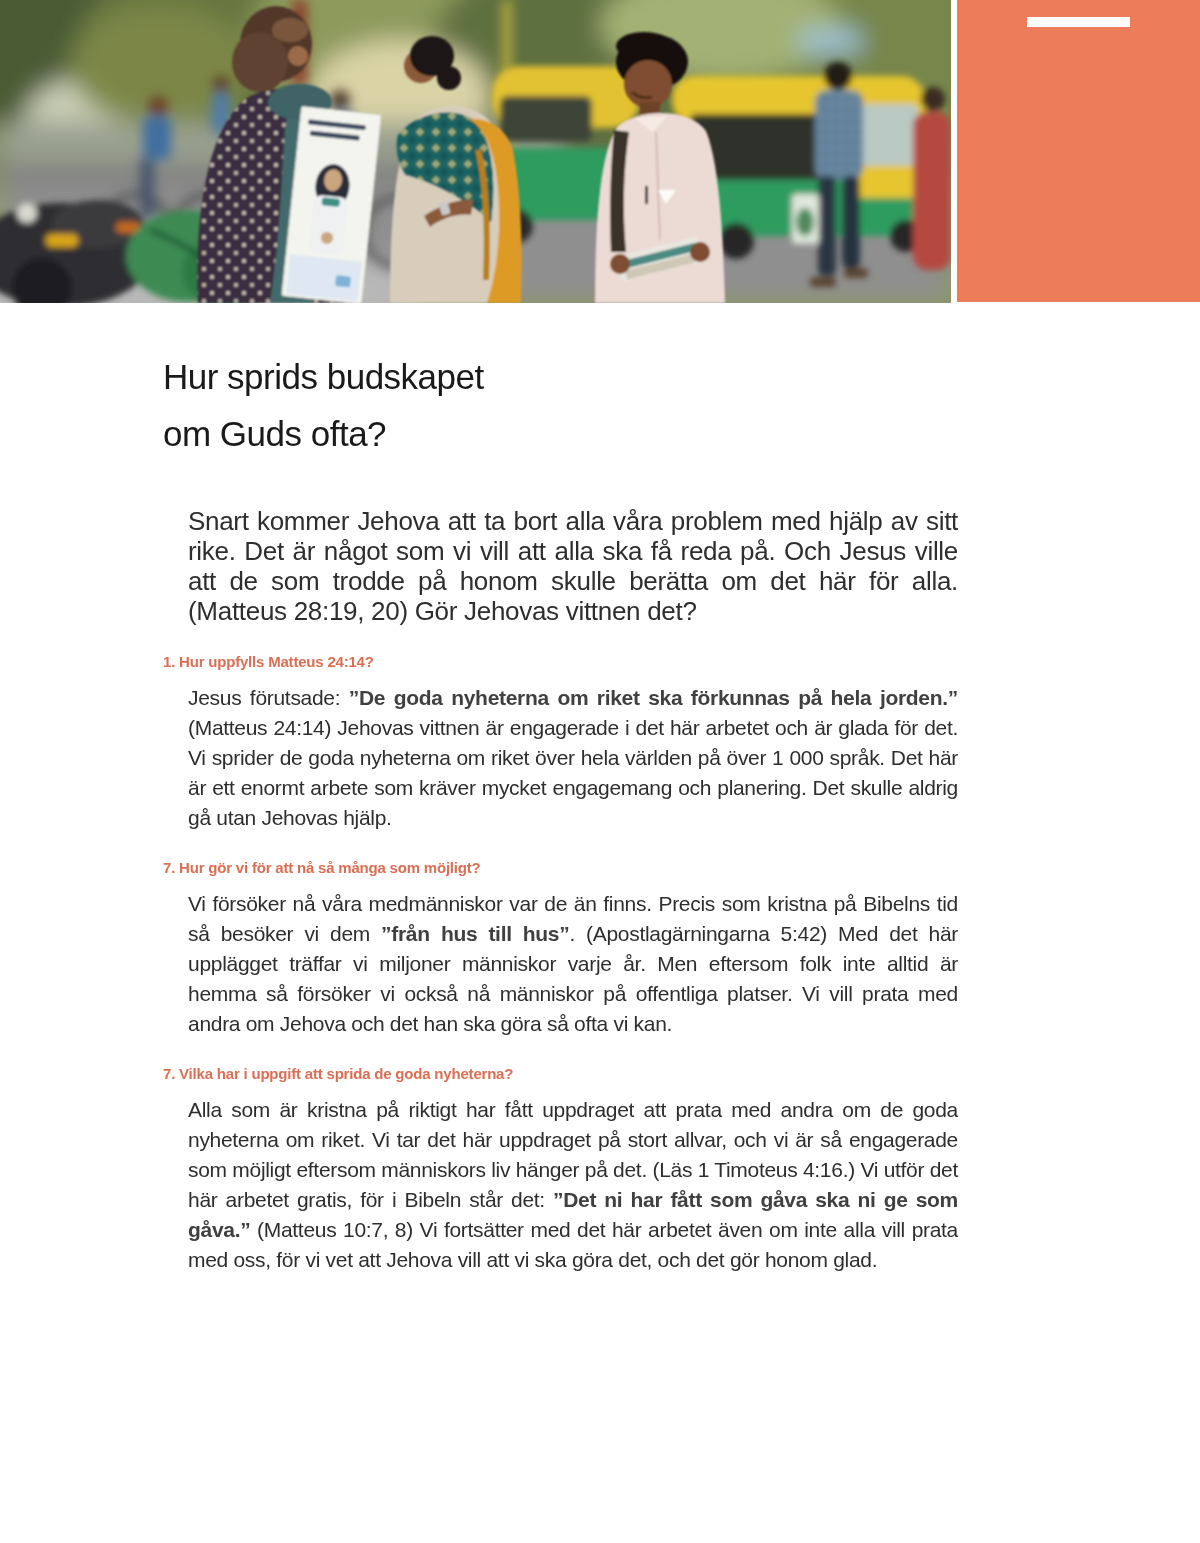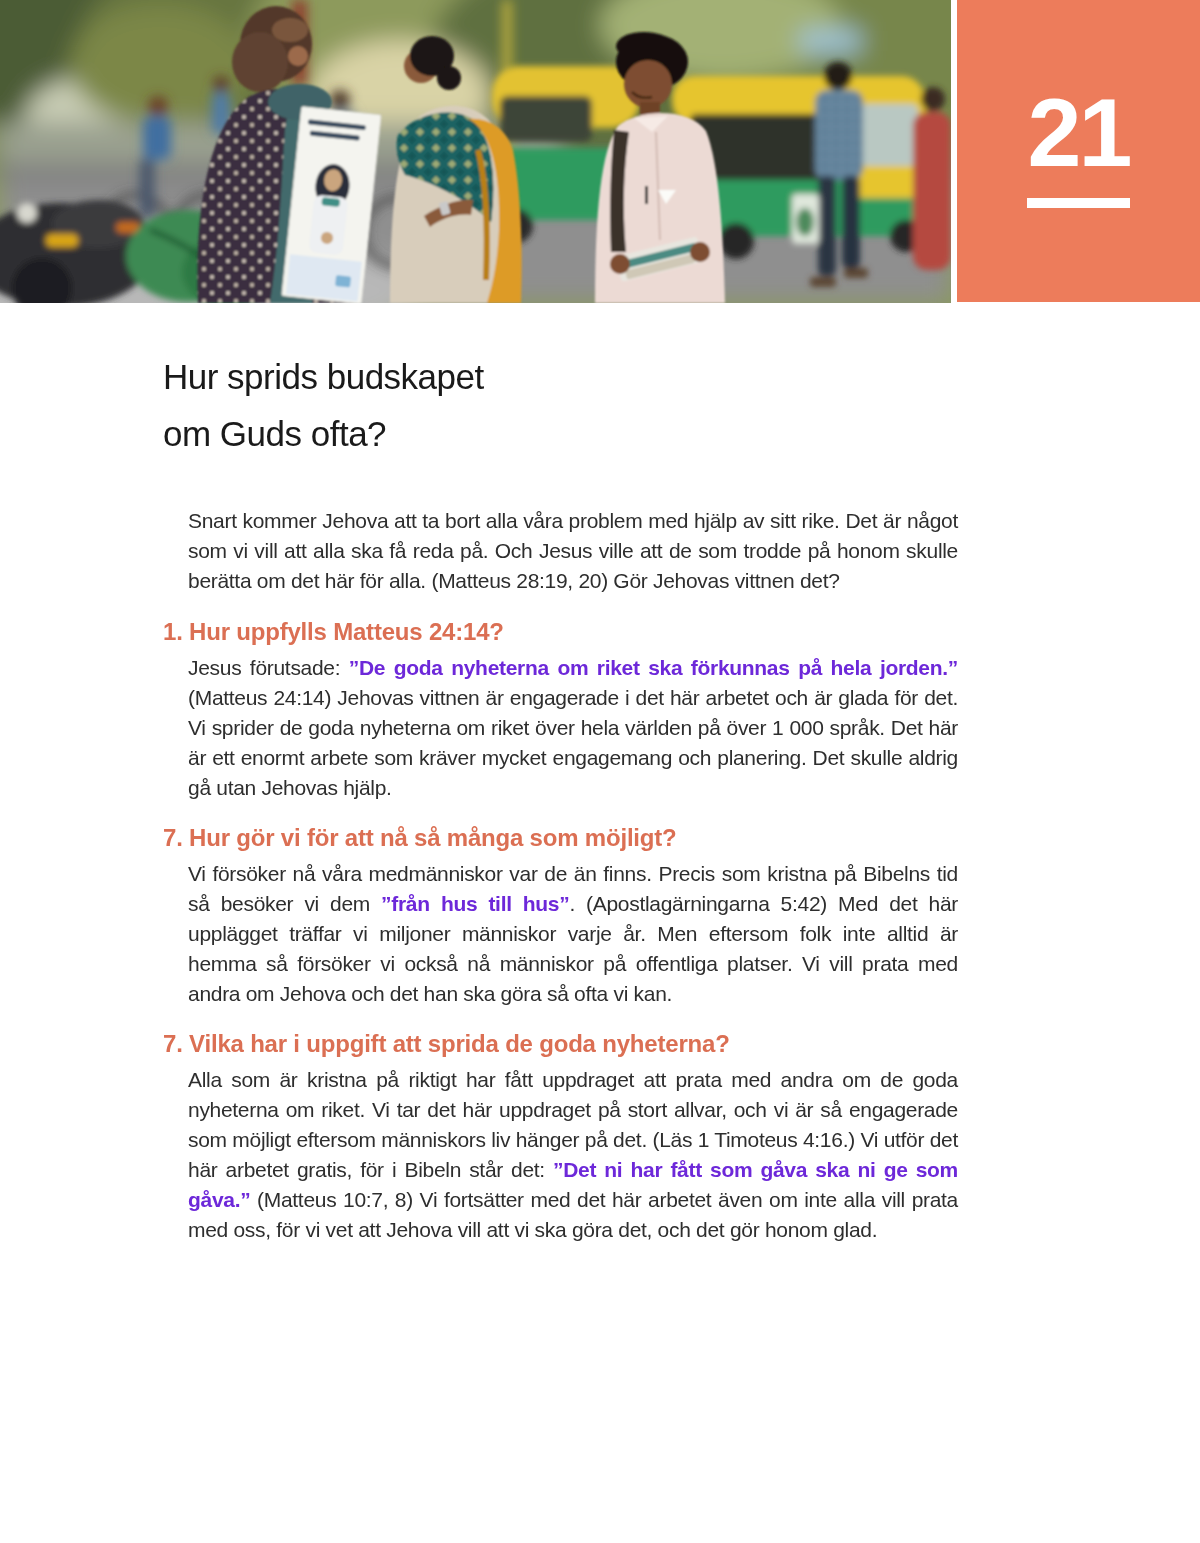--- a/index.html
+++ b/index.html
@@ -40,35 +40,35 @@
     position:absolute;left:163px;top:348px;width:795px;
   }
   .page-title{
     margin:0;
     font-size:35px;line-height:57px;font-weight:normal;
     color:var(--title-ink);letter-spacing:-0.5px;
   }
   .page-title span{display:block;}
   .intro{
     margin:44px 0 13px;padding-left:25px;
-    font-size:21px;line-height:30px;letter-spacing:-0.3px;
+    font-size:26px;line-height:30px;letter-spacing:-0.3px;
     text-align:justify;
   }
   .section-heading{
     margin:21px 0 0;
-    font-size:24px;line-height:28px;font-weight:bold;
+    font-size:15px;line-height:28px;font-weight:bold;
     color:var(--heading);letter-spacing:-0.2px;
   }
   .section-heading.first{margin-top:22px;}
   .body-para{
     margin:7px 0 0;padding-left:25px;
     font-size:21px;line-height:30px;letter-spacing:-0.3px;
     text-align:justify;
   }
-  .body-para b{font-weight:bold;color:#6d28d9;}
+  .body-para b{font-weight:bold;color:#404040;}
 </style>
 </head>
 <body>
 
 <div class="photo-band" role="img" aria-label="Gatubild i Indien: två Jehovas vittnen med en affisch och broschyrer pratar med en leende man; gröngula autorickshaws, cyklister och fotgängare i bakgrunden">
   <svg viewBox="0 0 951 303" preserveAspectRatio="none">
     <defs>
       <filter id="b12" x="-20%" y="-20%" width="140%" height="140%">
           <feGaussianBlur stdDeviation="12"></feGaussianBlur>
         </filter>
@@ -223,21 +223,20 @@
         <rect x="621" y="252" width="78" height="8" rx="2" fill="#4c8b83"></rect>
         <rect x="624" y="262" width="70" height="9" rx="2" fill="#cfc8b6"></rect>
       </g>
       <circle cx="620" cy="264" r="10" fill="#7e4e30"></circle>
       <circle cx="700" cy="252" r="10" fill="#7e4e30"></circle>
     </g>
   </svg>
 </div>
 
 <div class="chapter-badge">
-  <div class="chapter-number">21</div>
   <div class="chapter-underline"></div>
 </div>
 
 <main class="content">
   <h1 class="page-title">
     <span>Hur sprids budskapet</span>
     <span>om Guds ofta?</span>
   </h1>
 
   <p class="intro">Snart kommer Jehova att ta bort alla våra problem med hjälp av sitt rike. Det är något som vi vill att alla ska få reda på. Och Jesus ville att de som trodde på honom skulle berätta om det här för alla. (Matteus 28:19, 20) Gör Jehovas vittnen det?</p>

